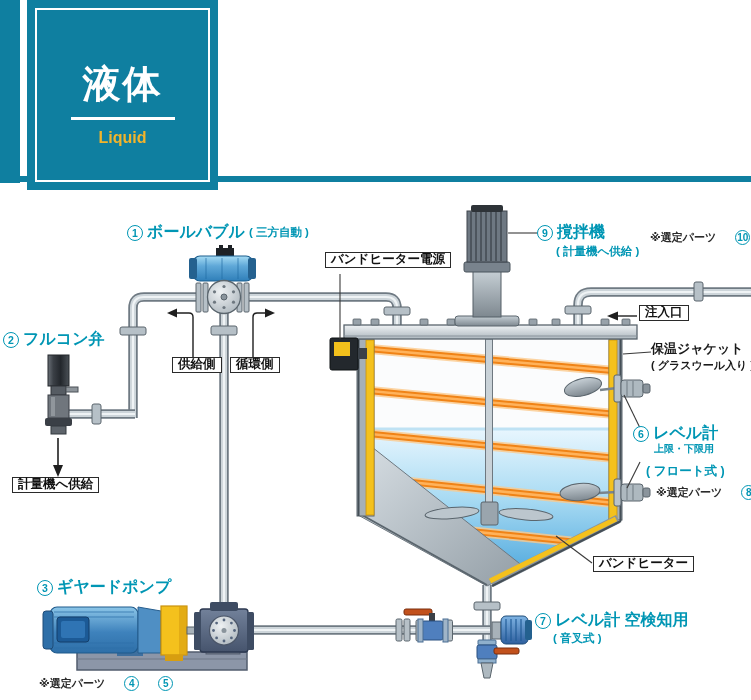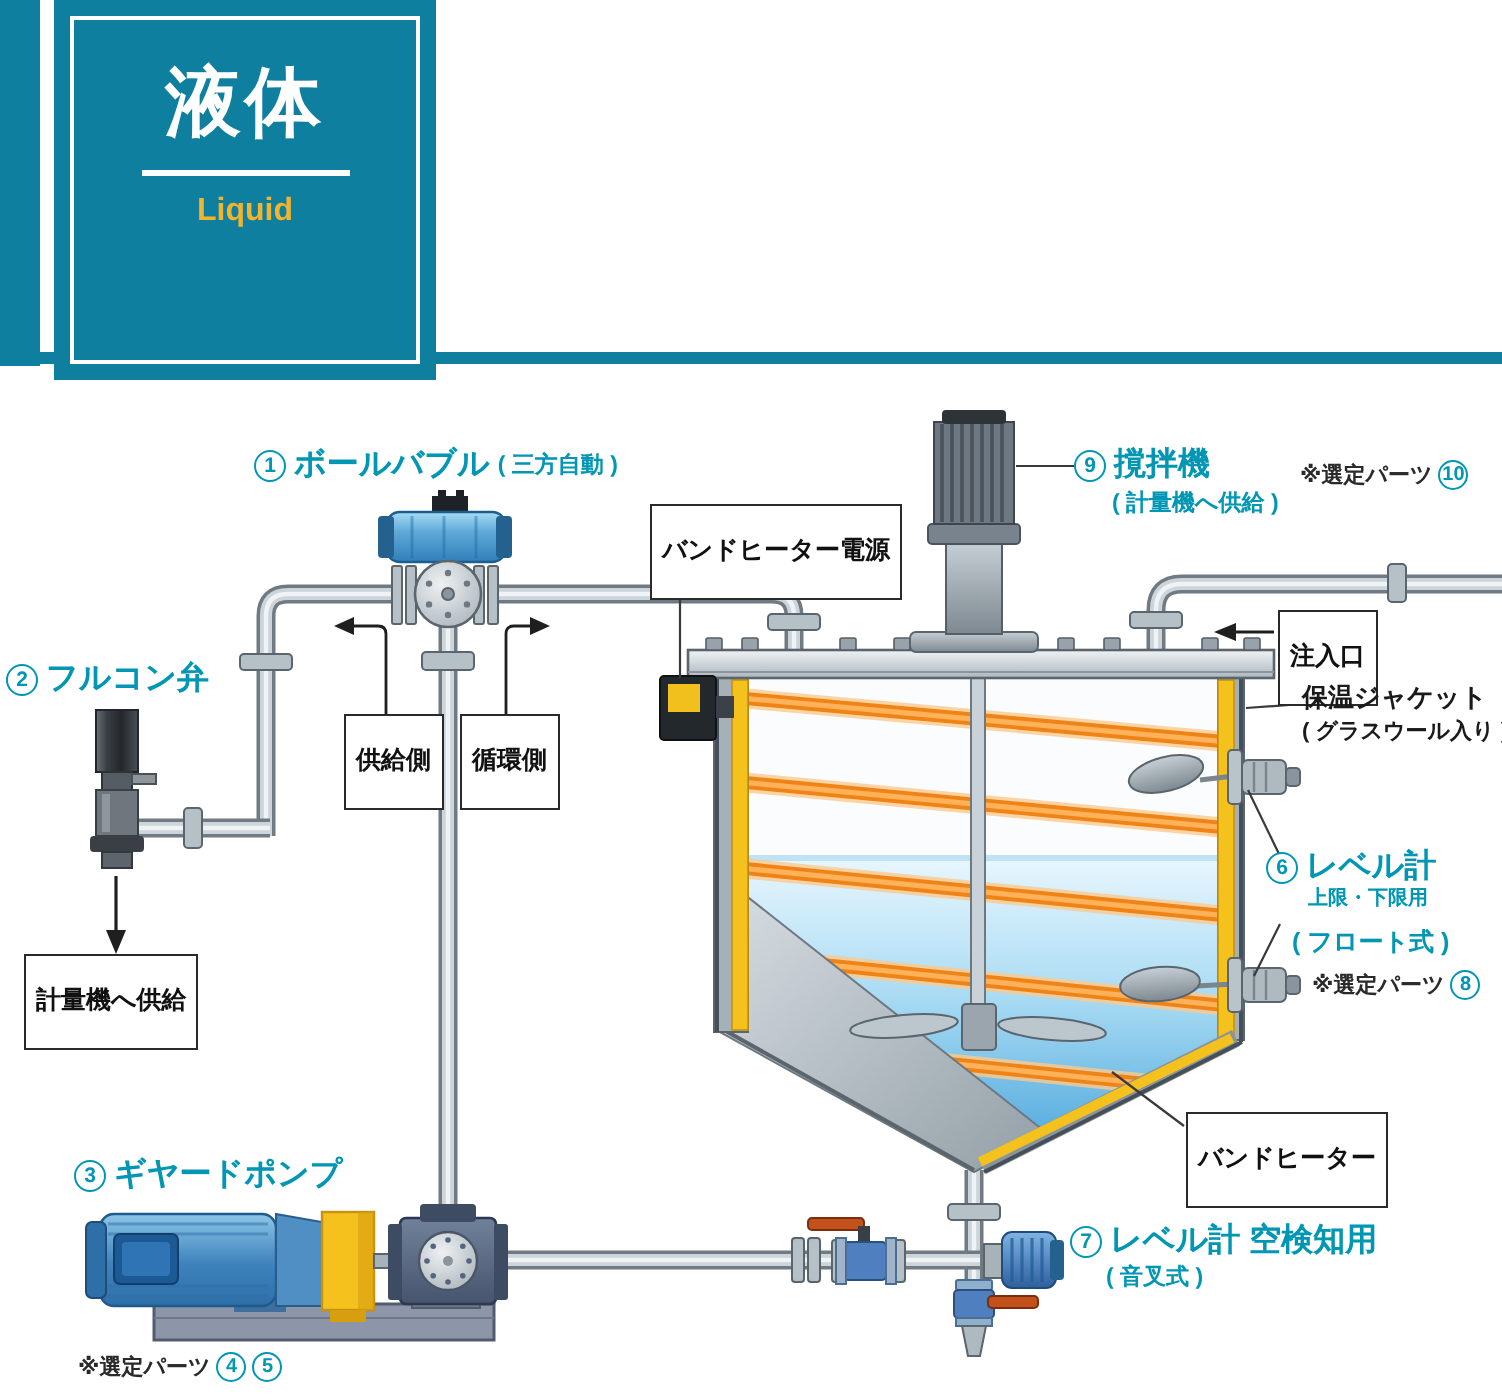--- a/index.html
+++ b/index.html
@@ -4,38 +4,38 @@
 <style>
   html,body{margin:0;padding:0;background:#fff;}
   .page{position:relative;width:751px;height:700px;background:#fff;overflow:hidden;
         font-family:"Liberation Sans","DejaVu Sans",sans-serif;}
   
   .hdr-strip{position:absolute;left:0;top:0;width:20px;height:183px;background:#0f7fa0;}
   .hdr-rule{position:absolute;left:0;top:176px;width:751px;height:6px;background:#0f7fa0;}
   .cat-box{position:absolute;left:27px;top:0;width:191px;height:190px;background:#0f7fa0;}
   .cat-inner{position:absolute;left:8px;top:8px;right:8px;bottom:8px;border:2px solid #fff;
              display:flex;flex-direction:column;align-items:center;justify-content:flex-start;
-             padding-top:23px;box-sizing:border-box;}
+             padding-top:55px;box-sizing:border-box;}
   .cat-jp{color:#fff;font-size:38px;font-weight:800;letter-spacing:2px;line-height:1;}
   .cat-div{width:104px;height:3px;background:#fff;margin:14px 0 10px 0;}
   .cat-en{color:#f2b42b;font-size:16px;font-weight:800;line-height:1;}
   .title{position:absolute;left:242px;top:22px;color:#4d4a49;font-size:47px;font-weight:900;
          line-height:1.22;letter-spacing:1px;white-space:nowrap;}
   
   .plabel{position:absolute;display:flex;align-items:center;gap:4px;white-space:nowrap;}
   .pname{color:#0096b4;font-size:16px;font-weight:800;}
   .pname2{color:#0096b4;font-size:10px;font-weight:800;white-space:nowrap;position:absolute;}
   .psub{color:#0096b4;font-size:11.5px;font-weight:700;}
   .cnum{display:inline-flex;align-items:center;justify-content:center;width:16px;height:16px;
         border:1.7px solid #0096b4;border-radius:50%;color:#0096b4;background:#fff;
         font-size:10.5px;font-weight:700;box-sizing:border-box;flex:0 0 auto;}
   .cn-s{width:15px;height:15px;font-size:10px;}
   .tbox{position:absolute;border:1.2px solid #2a2a2a;background:#fff;color:#111;
-        font-size:12.5px;font-weight:600;line-height:1.1;padding:16px 5px;white-space:nowrap;}
-  .note{position:absolute;display:flex;align-items:center;gap:3px;color:#2a2a2a;
+        font-size:12.5px;font-weight:600;line-height:1.1;padding:0 5px;white-space:nowrap;}
+  .note{position:absolute;display:flex;align-items:center;gap:19px;color:#2a2a2a;
         font-size:11px;font-weight:700;white-space:nowrap;}
   .jlabel{position:absolute;color:#1a1a1a;white-space:nowrap;}
   .j1{font-size:13px;font-weight:700;}
   .j2{font-size:11px;font-weight:600;}
   
   svg.diagram{position:absolute;left:0;top:0;}
   .po{fill:none;stroke:#6f7a83;stroke-width:9.5;}
   .pm{fill:none;stroke:#cdd5da;stroke-width:6;}
   .ph{fill:none;stroke:#eff3f5;stroke-width:2.2;}
   .flg{fill:#b6c0c7;stroke:#5a656d;stroke-width:1;}

